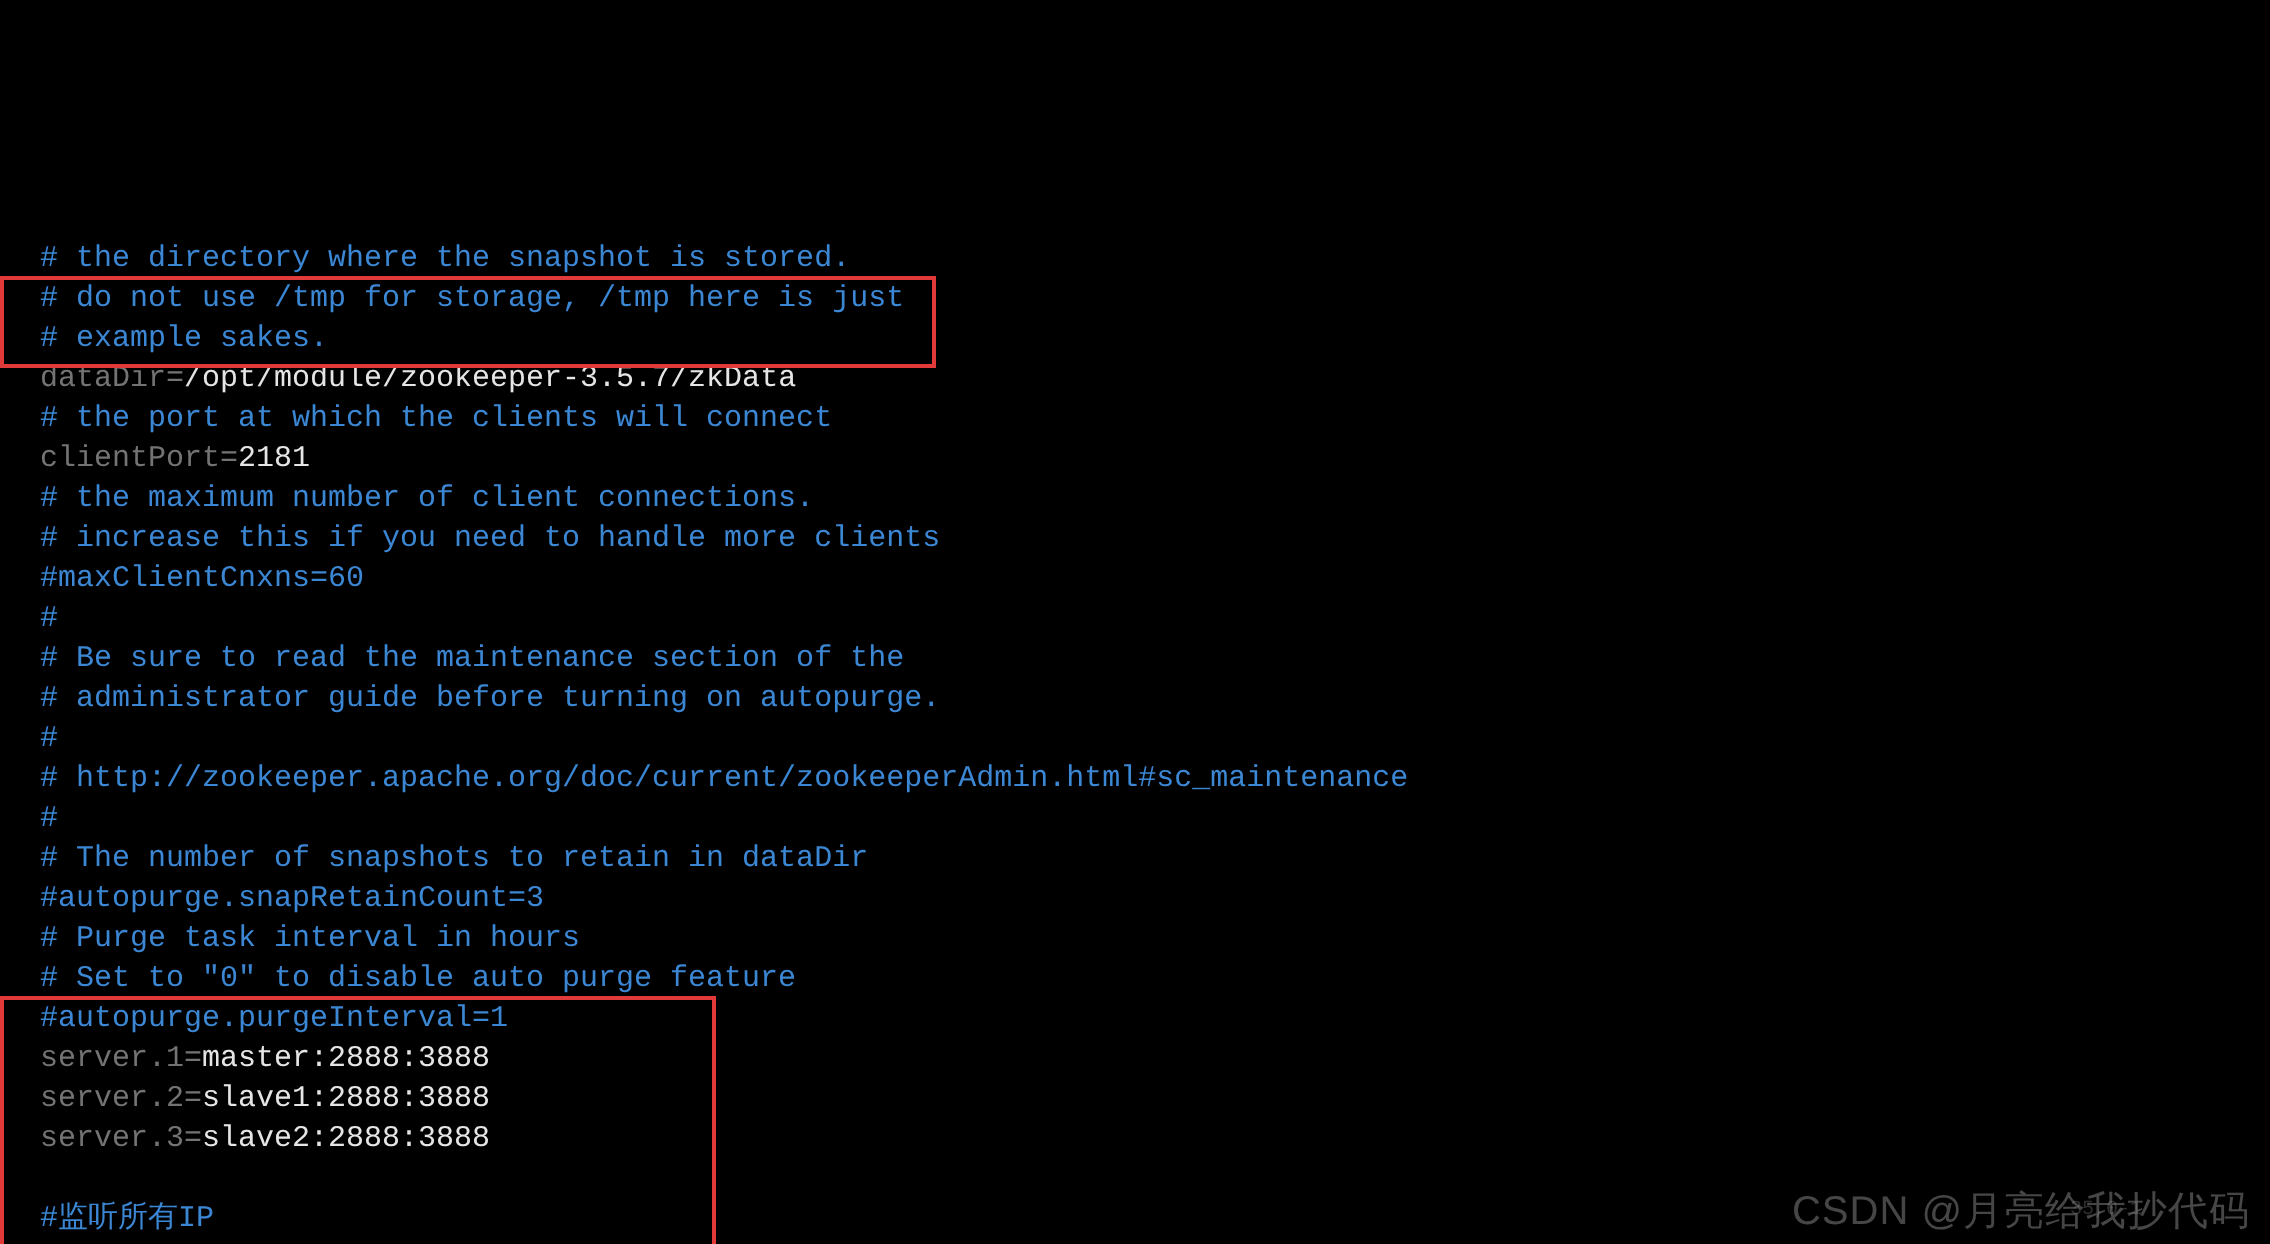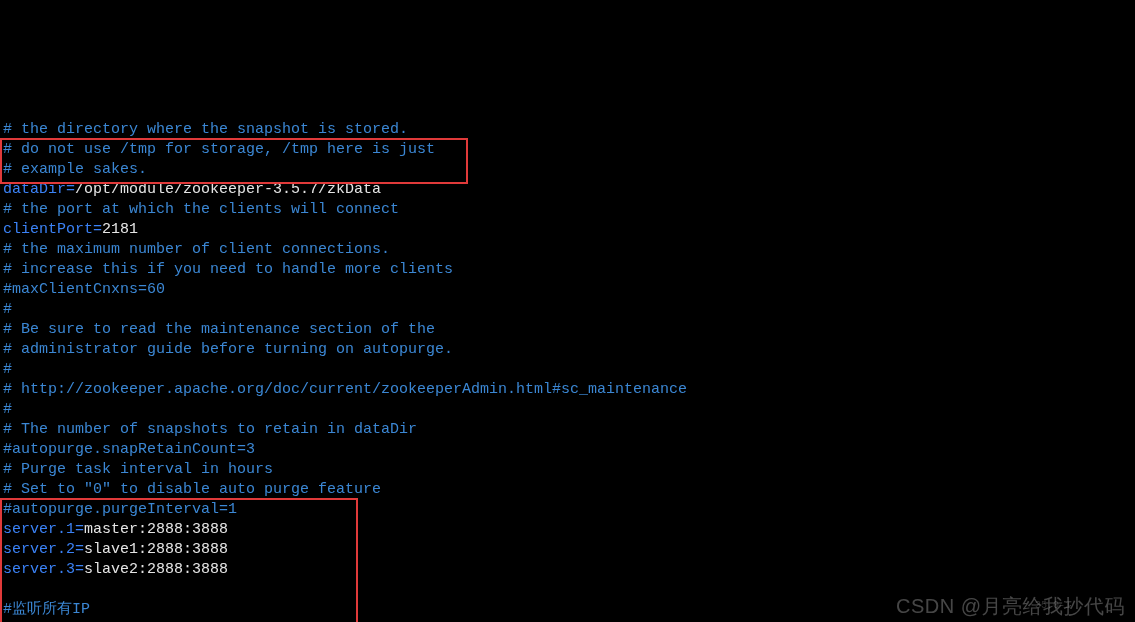--- a/index.html
+++ b/index.html
@@ -19,24 +19,24 @@
       padding: 0;
       position: relative;
       white-space: pre;
     }
     .code-container {
       padding: 0;
       position: relative;
     }
     .line {
       height: 20px;
-      padding-left: 3px;
+      padding-left: 20px;
     }
     .comment { color: #3b87d4; }
-    .white { color: #3b82f6; }
+    .white { color: #737373; }
     .red { color: #e5e5e5; }
     .orange { color: #e07b52; }
     .highlight-box-1 {
       position: absolute;
       border: 2.5px solid #e03a3a;
       top: 58px;
       left: 0px;
       width: 468px;
       height: 46px;
       pointer-events: none;

